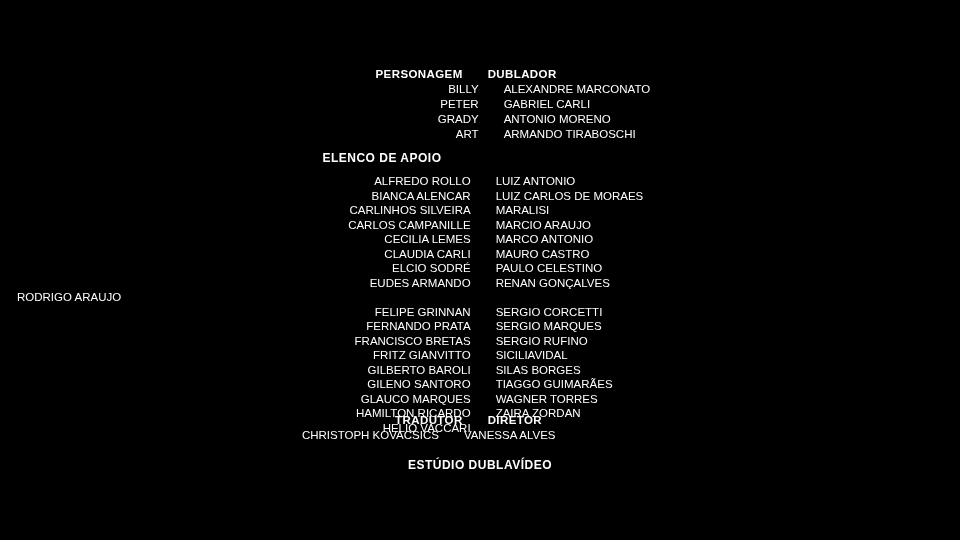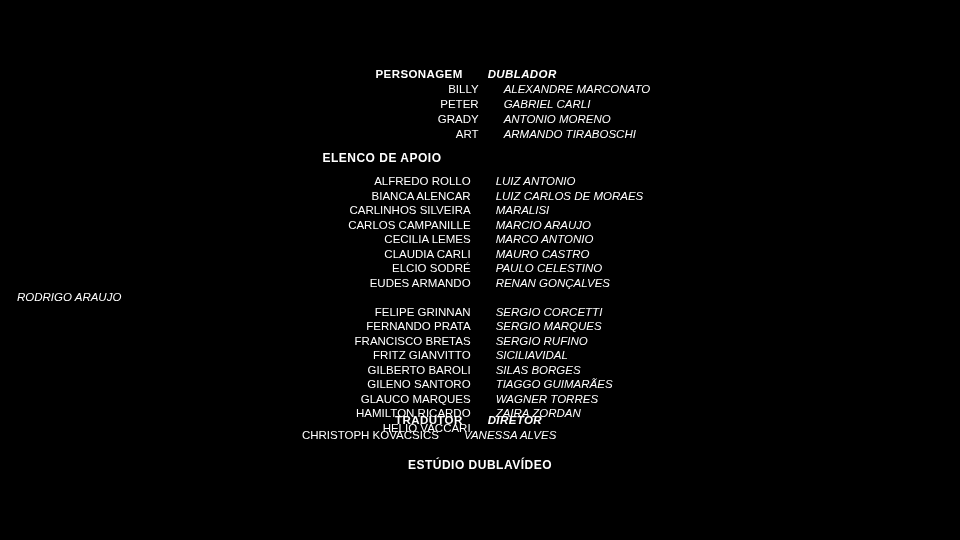--- a/index.html
+++ b/index.html
@@ -35,21 +35,20 @@
     width: 475px;
     text-align: right;
     padding-right: 0;
     white-space: nowrap;
   }
   .col-right {
     width: 485px;
     text-align: left;
     padding-left: 9px;
     white-space: nowrap;
-    font-style: italic;
   }
   .hdr .col-left,
   .hdr .col-right {
     font-weight: bold;
     letter-spacing: 0.4px;
   }
   .section-title {
     text-align: center;
     font-weight: bold;
     letter-spacing: 0.5px;

